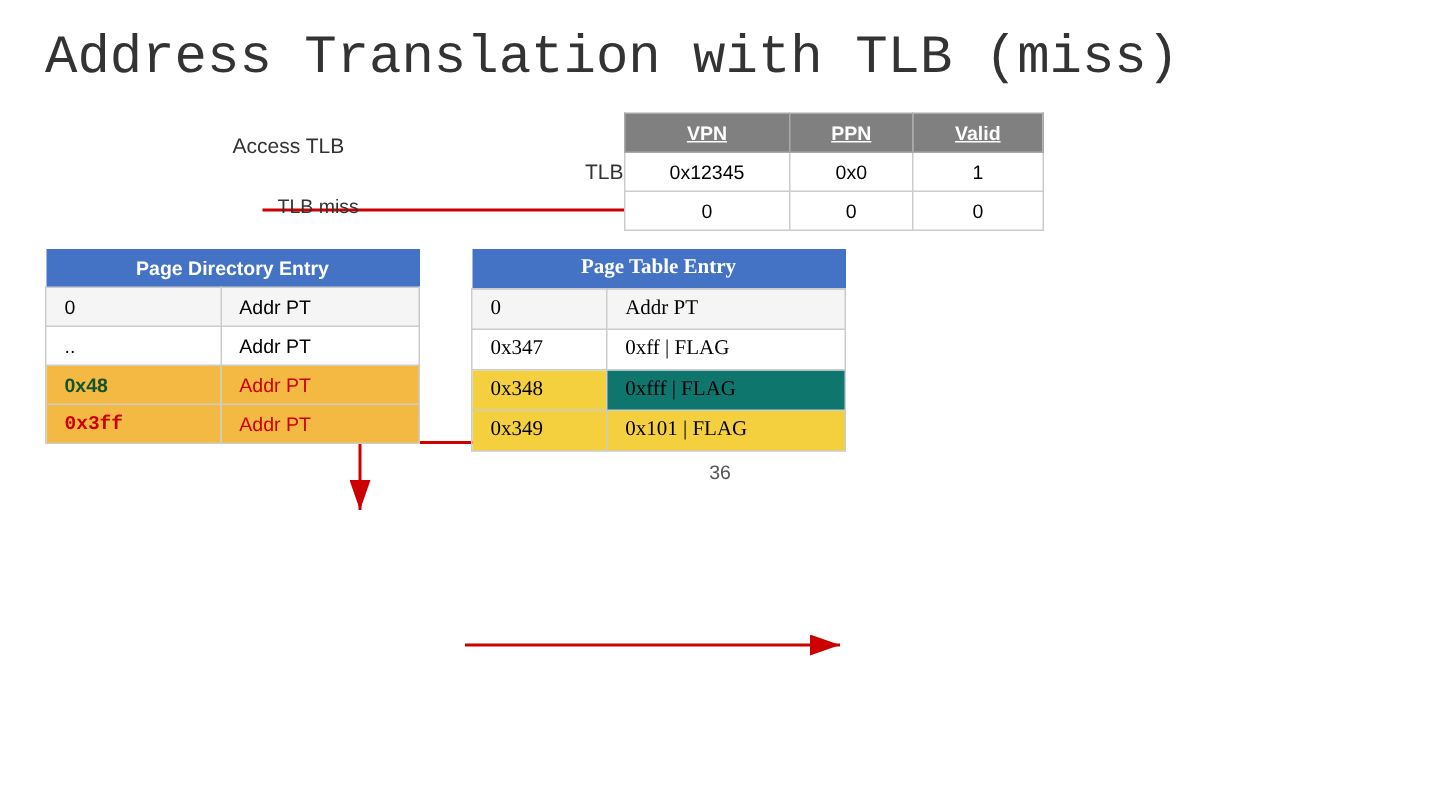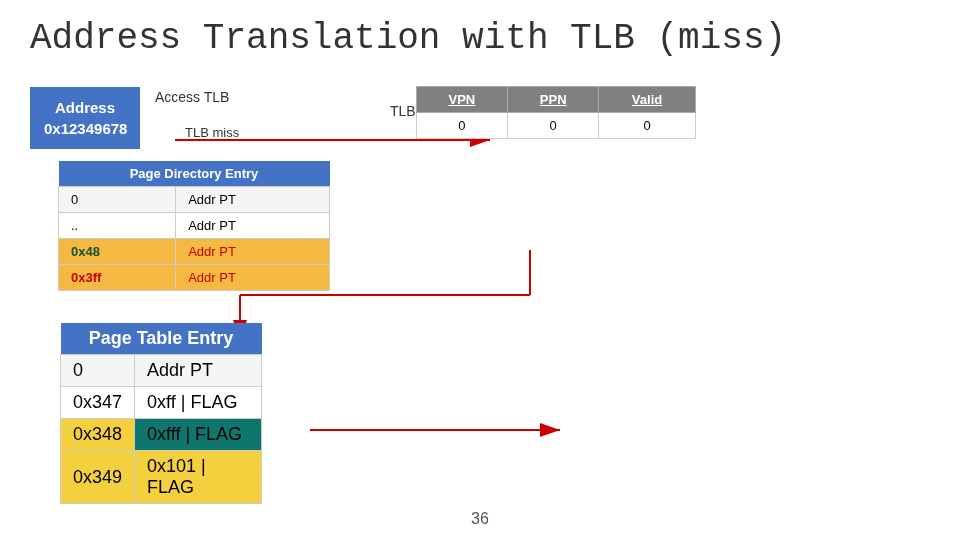--- a/index.html
+++ b/index.html
@@ -107,23 +107,23 @@
       background: #fff;
     }
 
     .tlb-table tbody tr:last-child td {
       background: #fff;
     }
 
     
     .bottom-section {
       display: flex;
-      flex-direction: column;
+      flex-direction: row;
       padding: 8px 30px 0 30px;
-      gap: 32px;
+      gap: 4px;
       margin-top: 4px;
       position: relative;
     }
 
     .tlb-miss-label {
       position: absolute;
       left: 185px;
       top: -28px;
       font-size: 13px;
       color: #333;
@@ -131,22 +131,21 @@
 
     
     .page-dir-section {
       display: flex;
       flex-direction: column;
     }
 
     .page-dir-table {
       border-collapse: collapse;
       font-size: 13px;
-      width: 272px;
-      margin-left: 28px;
+      width: 250px;
     }
 
     .page-dir-table .header-row td {
       background: #4472c4;
       color: #fff;
       padding: 5px 12px;
       text-align: center;
       font-weight: bold;
     }
 
@@ -162,22 +161,23 @@
 
     
     .page-table-section {
       display: flex;
       flex-direction: column;
       margin-left: 30px;
     }
 
     .page-table-table {
       border-collapse: collapse;
-      font-size: 18px;
-      width: 202px;
+      font-size: 14px;
+      width: 250px;
+      font-family: Liberation Serif, serif;
     }
 
     .page-table-table .header-row td {
       background: #4472c4;
       color: #fff;
       padding: 5px 12px;
       text-align: center;
       font-weight: bold;
     }
 
@@ -186,21 +186,21 @@
       border: 1px solid #ccc;
       background: #fff;
     }
 
     .page-table-table tbody tr:nth-child(odd) td {
       background: #f5f5f5;
     }
 
     .page-num {
       text-align: center;
-      font-size: 16px;
+      font-size: 13px;
       color: #555;
       margin-top: 6px;
     }
   </style>
 </head>
 <body>
 
 <div class="page-title">Address Translation with TLB (miss)</div>
 
 <svg class="arrows-svg">
@@ -219,38 +219,39 @@
   <line x1="530" y1="250" x2="530" y2="295" stroke="#c00" stroke-width="2"></line>
   <line x1="530" y1="295" x2="240" y2="295" stroke="#c00" stroke-width="2"></line>
   <line x1="240" y1="295" x2="240" y2="340" stroke="#c00" stroke-width="2" marker-end="url(#arrowhead-red2)"></line>
 
   <line x1="310" y1="430" x2="560" y2="430" stroke="#c00" stroke-width="2" marker-end="url(#arrowhead-red2)"></line>
 </svg>
 
 <div class="main-content">
 
   <div class="left-section">
-    <div class="address-box">
-      <span>Address</span><br>
-      <span>0x12349678</span>
-    </div>
     <div class="access-tlb-label">Access TLB</div>
   </div>
 
   <div class="right-section">
     <div class="tlb-label">TLB</div>
     <table class="tlb-table">
       <thead>
         <tr>
           <th>VPN</th>
           <th>PPN</th>
           <th>Valid</th>
         </tr>
       </thead>
       <tbody>
+        <tr>
+          <td>0x12345</td>
+          <td>0x0</td>
+          <td>1</td>
+        </tr>
         <tr>
           <td>0</td>
           <td>0</td>
           <td>0</td>
         </tr>
       </tbody>
     </table>
   </div>
 </div>
 
@@ -271,21 +272,21 @@
         </tr>
         <tr>
           <td>..</td>
           <td>Addr PT</td>
         </tr>
         <tr>
           <td style="background:#f4b942;color:#14532d;font-weight:bold;">0x48</td>
           <td style="background:#f4b942;color:#c00;">Addr PT</td>
         </tr>
         <tr>
-          <td style="background:#f4b942;color:#c00;font-weight:bold;">0x3ff</td>
+          <td style="background:#f4b942;color:#c00;font-weight:bold;font-family:Liberation Mono, monospace;">0x3ff</td>
           <td style="background:#f4b942;color:#c00;">Addr PT</td>
         </tr>
       </tbody>
     </table>
   </div>
 
   <div class="page-table-section">
     <table class="page-table-table">
       <thead>
         <tr class="header-row">

